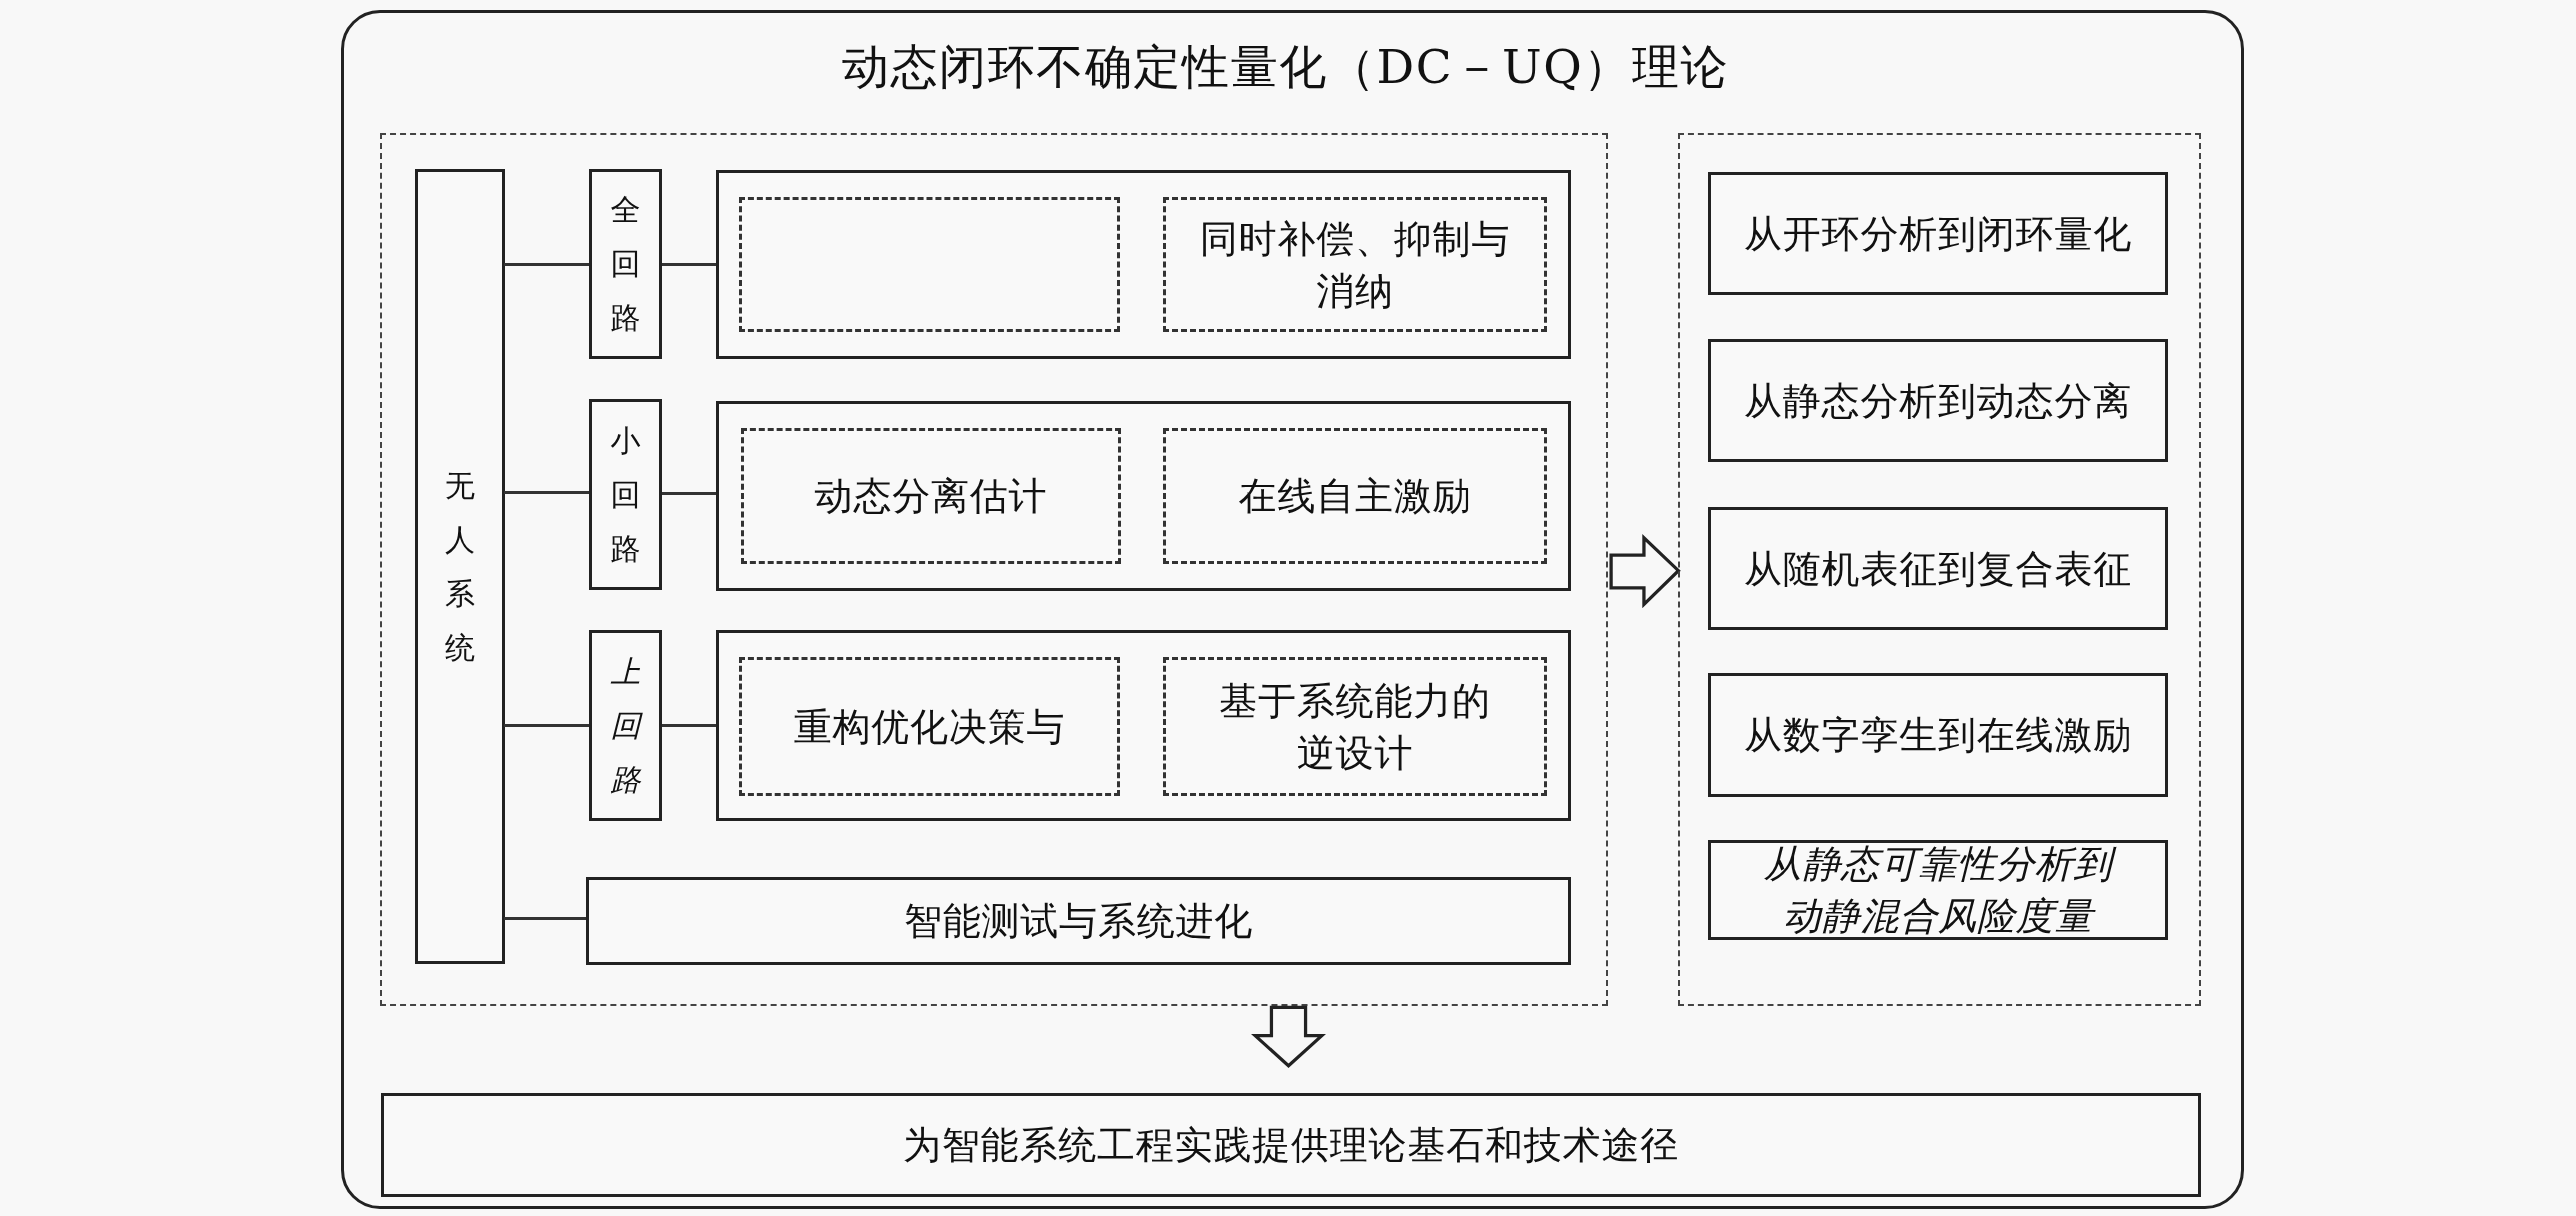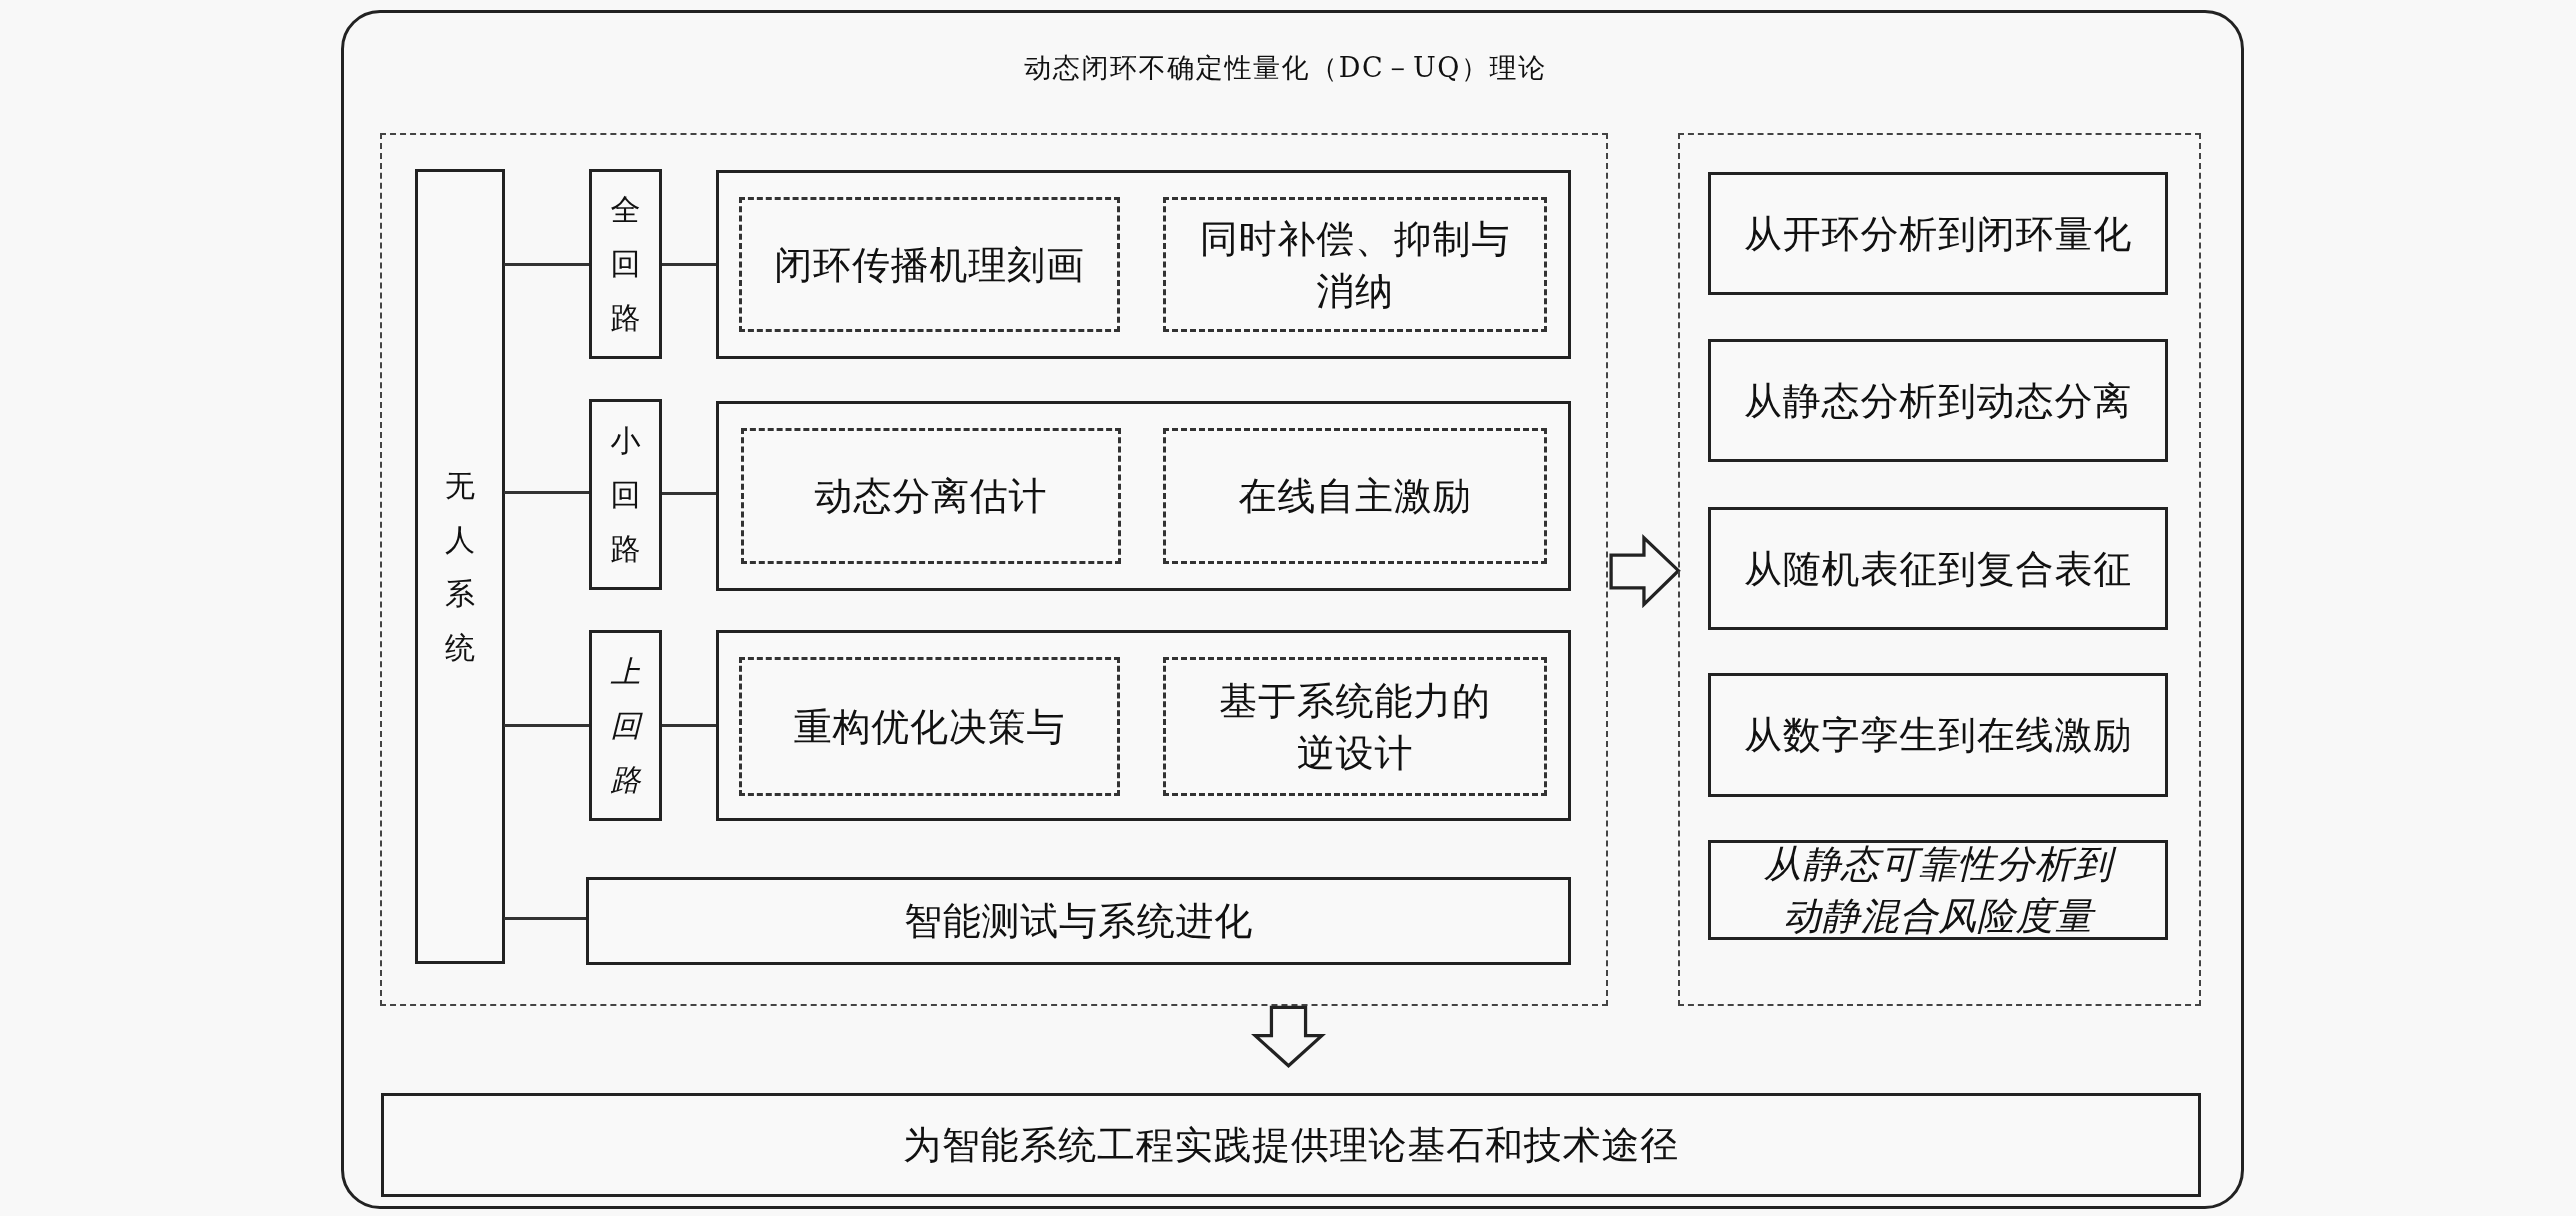--- a/index.html
+++ b/index.html
@@ -6,21 +6,21 @@
   body { width: 2576px; height: 1216px; background: #f8f8f8; position: relative; overflow: hidden;
          font-family: "DejaVu Serif", "Liberation Serif", serif; color: #111; }
   .abs { position: absolute; box-sizing: border-box; }
   .solid { border: 3.3px solid #222; background: #f9f9f9; }
   .dash { border: 3.3px dashed #333; }
   .dashdot { border: 2.5px dashed #444; }
   .center { display: flex; align-items: center; justify-content: center; text-align: center; }
   .txt { font-size: 38px; line-height: 52px; letter-spacing: 0.8px; }
   .vtxt { font-size: 30px; line-height: 54px; width: 1em; text-align: center; word-break: break-all; white-space: normal; }
   .hline { position: absolute; height: 3.3px; background: #333; }
-  .title { font-size: 27px; letter-spacing: 1.6px; }
+  .title { font-size: 47px; letter-spacing: 1.6px; }
 </style>
 </head>
 <body>
 
 <div class="abs" style="left:341px; top:9.8px; width:1903px; height:1199px; border:3.3px solid #222; border-radius:39px;"></div>
 
 <div class="abs center title" style="left:736px; top:43px; width:1099px; height:49px;">动态闭环不确定性量化（DC－UQ）理论</div>
 
 <div class="abs dashdot" style="left:380px; top:133px; width:1228px; height:873px;"></div>
 
@@ -36,21 +36,20 @@
 <div class="hline" style="left:659px; top:263px; width:59px;"></div>
 <div class="hline" style="left:659px; top:492px; width:59px;"></div>
 <div class="hline" style="left:659px; top:724px; width:59px;"></div>
 
 <div class="abs solid center" style="left:589px; top:169px; width:73px; height:190px;">
   <div class="vtxt">全回路</div>
 </div>
 <div class="abs solid" style="left:716px; top:170px; width:855px; height:189px;"></div>
 <div class="abs dash center txt" style="left:739px; top:197px; width:381px; height:135px;">
   <div>
-       <div>闭环传播机理刻画</div>
     </div>
 </div>
 <div class="abs dash center txt" style="left:1163px; top:197px; width:384px; height:135px;">
   <div>
       <div>同时补偿、抑制与</div>
        <div>消纳</div>
     </div>
 </div>
 
 <div class="abs solid center" style="left:589px; top:399px; width:73px; height:191px;">

